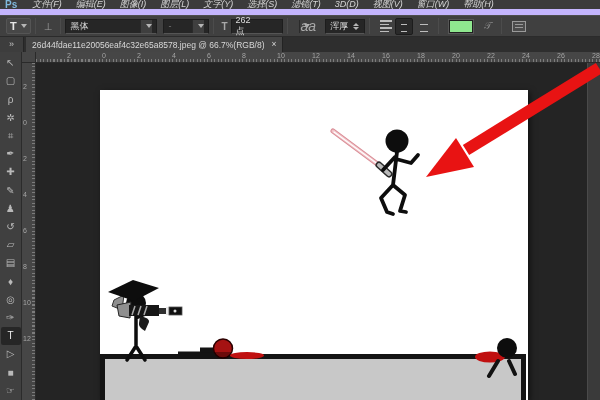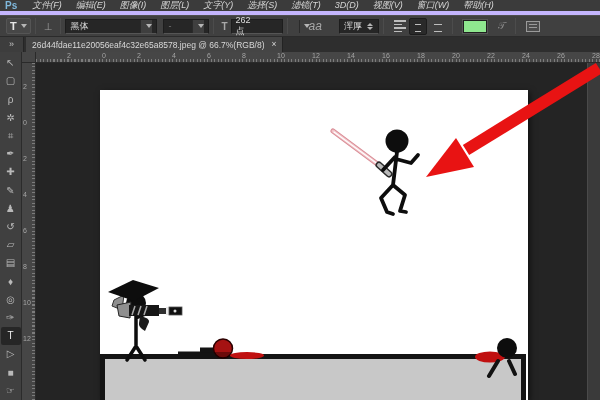--- a/index.html
+++ b/index.html
@@ -2,21 +2,21 @@
 <html style="--swatch: #8fe78f; --arrow: #e81313; --saber-outer: #d98d96; --saber-mid: #f2c3c8; --ball: #a51212; --blood: #c01010; --platform: #c8c8c8;"><head>
 <meta charset="utf-8">
 <style>
   * { margin:0; padding:0; box-sizing:border-box; }
   html,body { width:600px; height:400px; overflow:hidden; background:#1e1e1e;
     font-family:"Liberation Sans","DejaVu Sans",sans-serif; }
   #app { position:absolute; top:0; left:0; width:600px; height:400px; background:#262626; }
 
   
   .menubar { position:absolute; top:0; left:0; width:600px; height:15px; background:#3b3b3b;
-    border-bottom:4px solid #c4b5fd; display:flex; align-items:center; }
+    border-bottom:6px solid #c4b5fd; display:flex; align-items:center; }
   .ps-logo { color:#7fb8dc; font-weight:bold; font-size:10px; padding:0 8px 0 5px; letter-spacing:0; }
   .menu-item { color:#d4d4d4; font-size:9px; padding:0 7px; line-height:15px; white-space:nowrap; cursor:default;font-style:italic; }
 
   
   .optionsbar { position:absolute; top:15px; left:0; width:600px; height:22px; background:#404040;
     border-top:1px solid #4e4e4e; border-bottom:1px solid #2b2b2b; display:flex; align-items:center; color:#c9c9c9; }
   .opt-sep { width:1px; height:16px; background:#323232; border-right:1px solid #4c4c4c; margin:0 4px; }
   .tool-badge { display:flex; align-items:center; margin-left:6px; padding:1px 3px; border:1px solid #555;
     border-radius:2px; background:#474747; }
   .tool-badge .t { font-size:11px; font-weight:bold; color:#e6e6e6; }
@@ -24,21 +24,21 @@
     border-top:4px solid #b5b5b5; margin-left:4px; }
   .orient-icon { font-size:10px; color:#9e9e9e; margin:0 4px; }
   .field { background:#262626; border:1px solid #1d1d1d; border-bottom-color:#555; height:15px;
     display:flex; align-items:center; font-size:9px; color:#dcdcdc; padding:0 4px; }
   .field .caret-btn { margin-left:auto; width:12px; height:13px; background:#3f3f3f;
     display:flex; align-items:center; justify-content:center; border-left:1px solid #2a2a2a; }
   .font-field { width:92px; }
   .style-field { width:46px; color:#777; }
   .size-field { width:52px;gap:48px; }
   .size-icon { font-size:10px; color:#a8a8a8; margin:0 3px; font-weight:bold; }
-  .aa-icon { font-size:12px; color:#a8a8a8; margin:0 17px; font-style:italic; }
+  .aa-icon { font-size:14px; color:#a8a8a8; margin:0 9px; font-style:italic; }
   .aa-field { width:40px; }
   .spinner { margin-left:auto; display:flex; flex-direction:column; gap:1px; padding-right:1px; }
   .spinner i { width:0; height:0; border-left:3px solid transparent; border-right:3px solid transparent; }
   .spinner .up { border-bottom:3px solid #b5b5b5; }
   .spinner .dn { border-top:3px solid #b5b5b5; }
   .align-group { display:flex; margin:0 3px; }
   .align-btn { width:18px; height:17px; display:flex; flex-direction:column; justify-content:center;
     gap:2px; padding:0 3px; border-radius:2px; }
   .align-btn.active { background:#2a2a2a; border:1px solid #1c1c1c; }
   .align-btn b { height:1.5px; background:#bdbdbd; display:block; }

